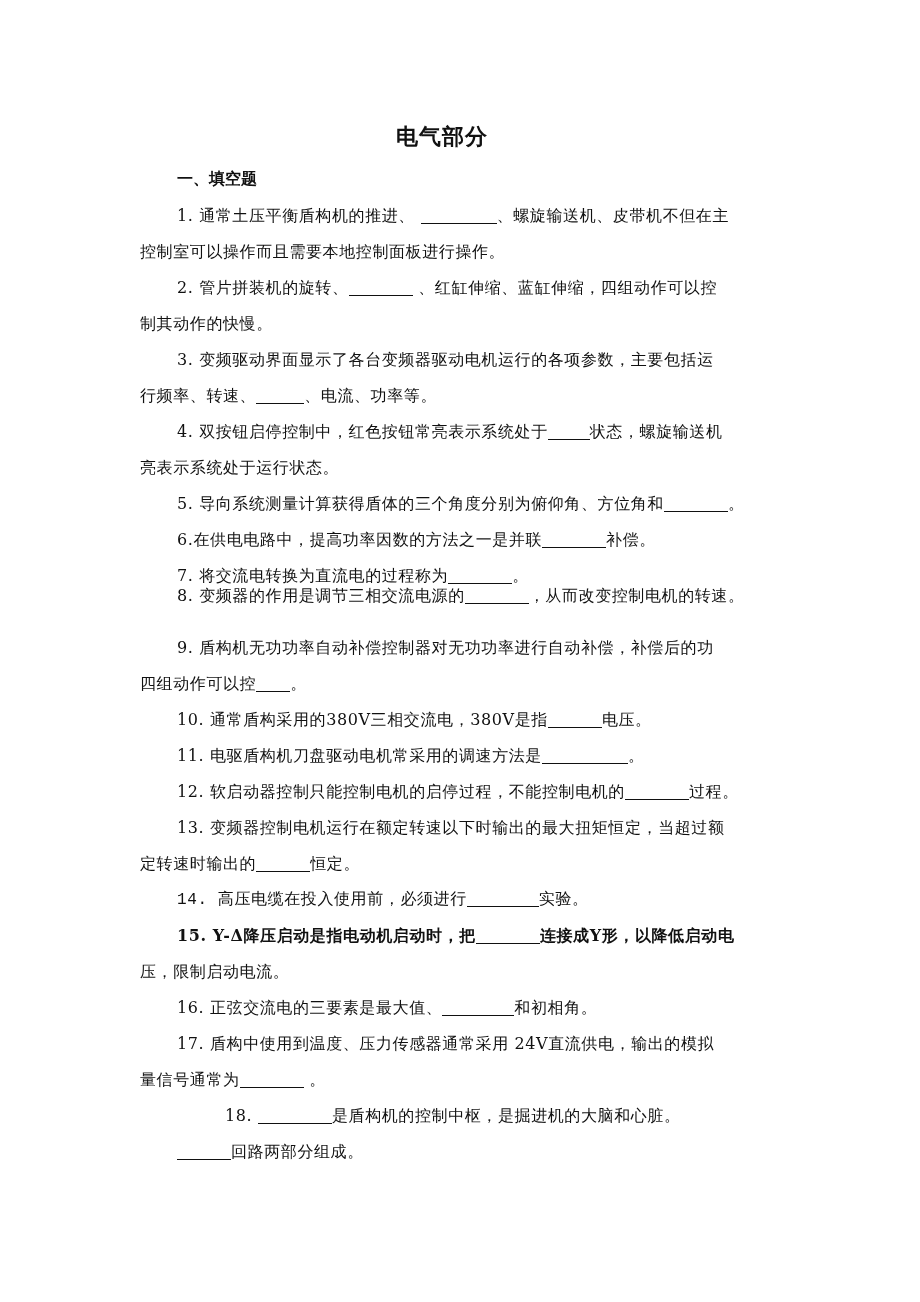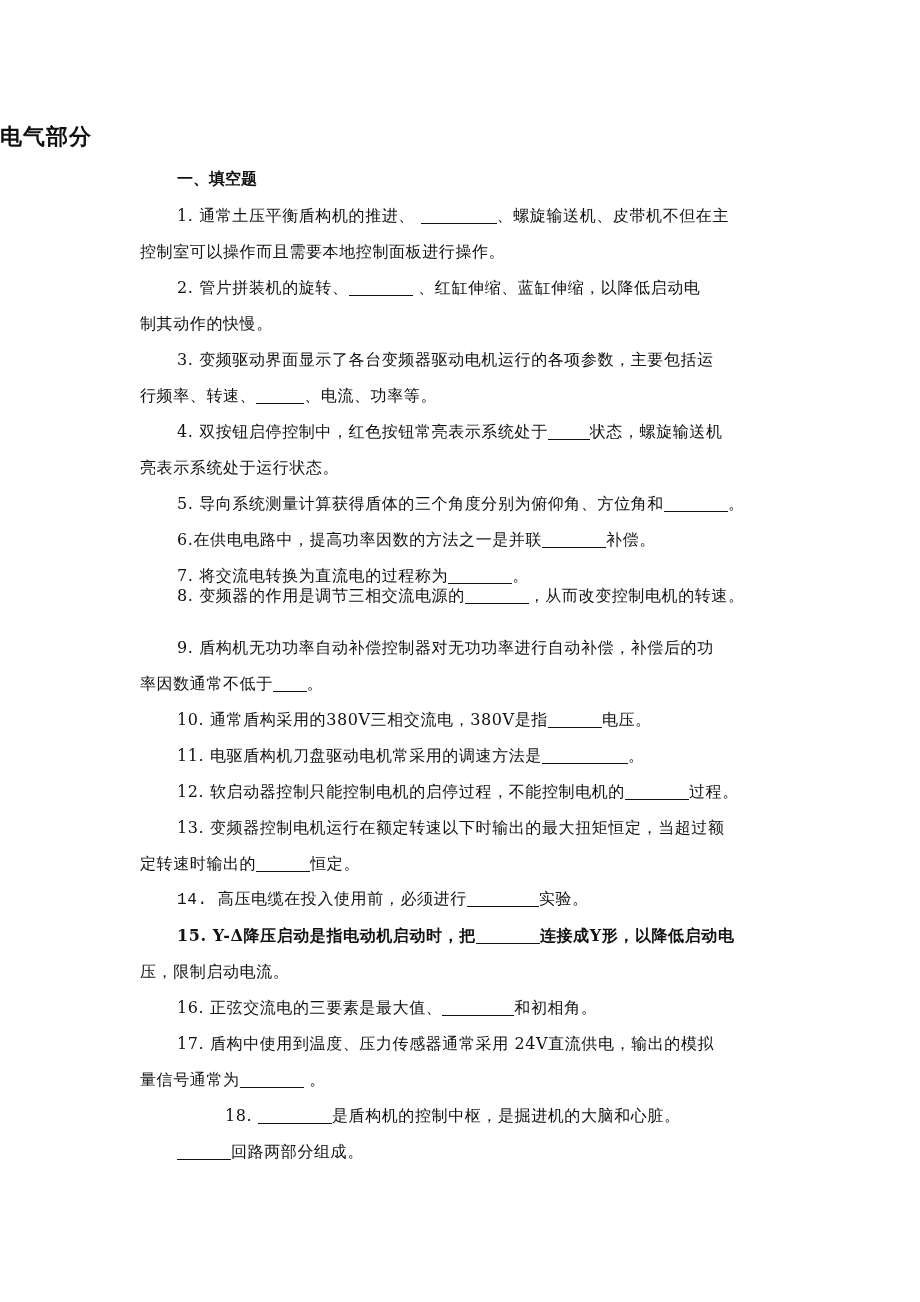--- a/index.html
+++ b/index.html
@@ -4,21 +4,21 @@
   <style>
     html, body { margin: 0; padding: 0; background: #ffffff; }
     body {
       width: 920px; height: 1302px; position: relative; overflow: hidden;
       font-family: "DejaVu Serif", "Liberation Serif", serif;
       color: #111111;
     }
     .page { position: absolute; left: 0; top: 0; width: 920px; height: 1302px; }
     .title {
       position: absolute; left: 0; width: 884px; top: 122px;
-      font-family: "DejaVu Sans", "Liberation Sans", sans-serif;
+      text-align: center; font-family: "DejaVu Sans", "Liberation Sans", sans-serif;
       font-weight: bold; font-size: 22px; line-height: 30px; letter-spacing: 1px;
     }
     .section {
       position: absolute; left: 177px; top: 166px;
       font-family: "DejaVu Sans", "Liberation Sans", sans-serif;
       font-weight: bold; font-size: 16px; line-height: 26px;
     }
     .line {
       position: absolute; white-space: nowrap;
       font-size: 16px; line-height: 26px; letter-spacing: 0.6px;
@@ -29,32 +29,32 @@
   </style>
 </head>
 <body>
 
 <div class="page">
   <div class="title">电气部分</div>
   <div class="section">一、填空题</div>
   <div id="lines">
       <div class="line ind" style="top: 203px;"><span>1. 通常土压平衡盾构机的推进、 </span><span class="blank" style="width: 76px;"></span><span>、螺旋输送机、皮带机不但在主</span></div>
       <div class="line cont" style="top: 239px;"><span>控制室可以操作而且需要本地控制面板进行操作。</span></div>
-      <div class="line ind" style="top: 275px;"><span>2. 管片拼装机的旋转、</span><span class="blank" style="width: 64px;"></span><span> 、红缸伸缩、蓝缸伸缩，以降低启动电</span></div>
+      <div class="line ind" style="top: 275px;"><span>2. 管片拼装机的旋转、</span><span class="blank" style="width: 64px;"></span><span> 、红缸伸缩、蓝缸伸缩，四组动作可以控</span></div>
       <div class="line cont" style="top: 311px;"><span>制其动作的快慢。</span></div>
       <div class="line ind" style="top: 347px;"><span>3. 变频驱动界面显示了各台变频器驱动电机运行的各项参数，主要包括运</span></div>
       <div class="line cont" style="top: 383px;"><span>行频率、转速、</span><span class="blank" style="width: 48px;"></span><span>、电流、功率等。</span></div>
       <div class="line ind" style="top: 419px;"><span>4. 双按钮启停控制中，红色按钮常亮表示系统处于</span><span class="blank" style="width: 42px;"></span><span>状态，螺旋输送机</span></div>
       <div class="line cont" style="top: 455px;"><span>亮表示系统处于运行状态。</span></div>
       <div class="line ind" style="top: 491px;"><span>5. 导向系统测量计算获得盾体的三个角度分别为俯仰角、方位角和</span><span class="blank" style="width: 64px;"></span><span>。</span></div>
       <div class="line ind" style="top: 527px;"><span>6.在供电电路中，提高功率因数的方法之一是并联</span><span class="blank" style="width: 64px;"></span><span>补偿。</span></div>
       <div class="line ind" style="top: 563px;"><span>7. 将交流电转换为直流电的过程称为</span><span class="blank" style="width: 64px;"></span><span>。</span></div>
       <div class="line ind" style="top: 583px;"><span>8. 变频器的作用是调节三相交流电源的</span><span class="blank" style="width: 64px;"></span><span>，从而改变控制电机的转速。</span></div>
       <div class="line ind" style="top: 635px;"><span>9. 盾构机无功功率自动补偿控制器对无功功率进行自动补偿，补偿后的功</span></div>
-      <div class="line cont" style="top: 671px;"><span>率因数通常不低于</span><span class="blank" style="width: 34px;"></span><span>。</span></div>
+      <div class="line cont" style="top: 671px;"><span>四组动作可以控</span><span class="blank" style="width: 34px;"></span><span>。</span></div>
       <div class="line ind" style="top: 707px;"><span>10. 通常盾构采用的380V三相交流电，380V是指</span><span class="blank" style="width: 54px;"></span><span>电压。</span></div>
       <div class="line ind" style="top: 743px;"><span>11. 电驱盾构机刀盘驱动电机常采用的调速方法是</span><span class="blank" style="width: 86px;"></span><span>。</span></div>
       <div class="line ind" style="top: 779px;"><span>12. 软启动器控制只能控制电机的启停过程，不能控制电机的</span><span class="blank" style="width: 64px;"></span><span>过程。</span></div>
       <div class="line ind" style="top: 815px;"><span>13. 变频器控制电机运行在额定转速以下时输出的最大扭矩恒定，当超过额</span></div>
       <div class="line cont" style="top: 851px;"><span>定转速时输出的</span><span class="blank" style="width: 54px;"></span><span>恒定。</span></div>
       <div class="line ind" style="top: 887px; font-family: Liberation Mono, monospace;"><span>14. 高压电缆在投入使用前，必须进行</span><span class="blank" style="width: 72px;"></span><span>实验。</span></div>
       <div class="line ind" style="top: 923px; font-weight: bold;"><span>15. Y-Δ降压启动是指电动机启动时，把</span><span class="blank" style="width: 64px;"></span><span>连接成Y形，以降低启动电</span></div>
       <div class="line cont" style="top: 959px;"><span>压，限制启动电流。</span></div>
       <div class="line ind" style="top: 995px;"><span>16. 正弦交流电的三要素是最大值、</span><span class="blank" style="width: 72px;"></span><span>和初相角。</span></div>
       <div class="line ind" style="top: 1031px;"><span>17. 盾构中使用到温度、压力传感器通常采用 24V直流供电，输出的模拟</span></div>

